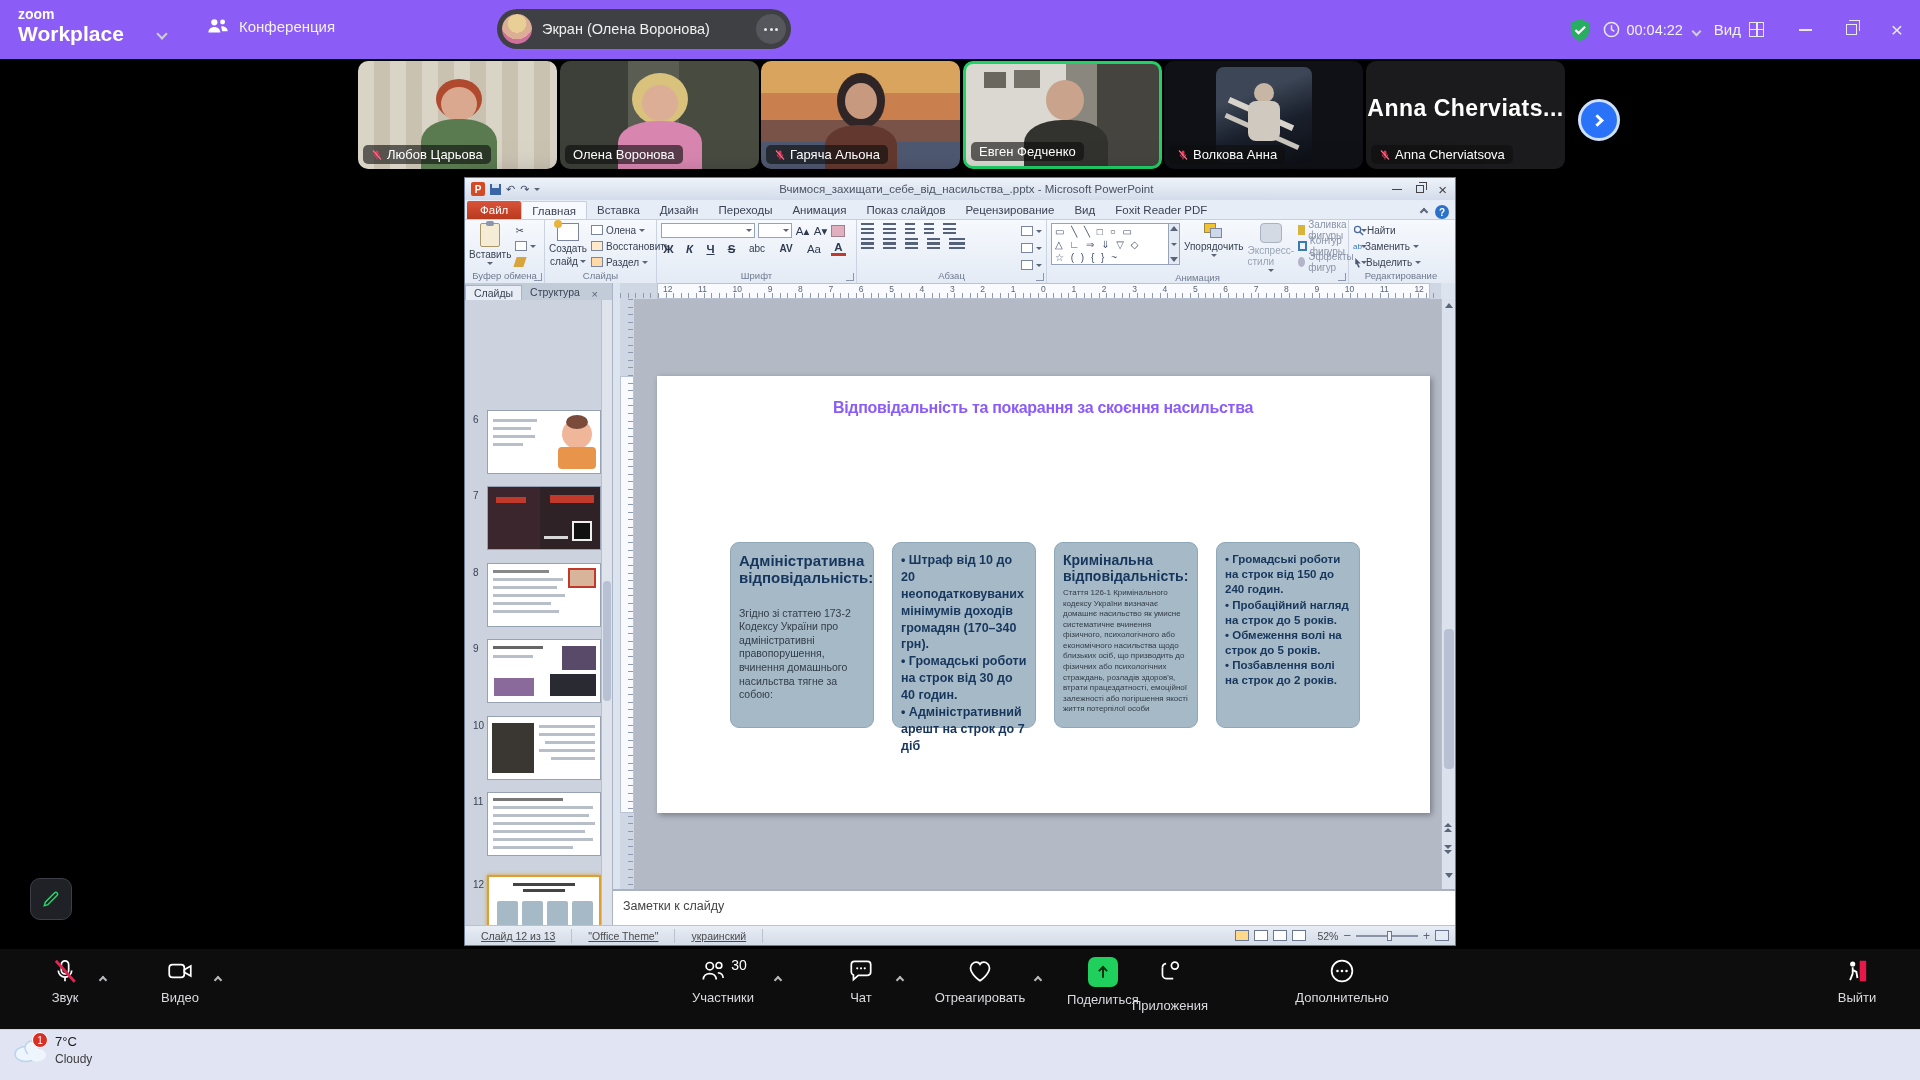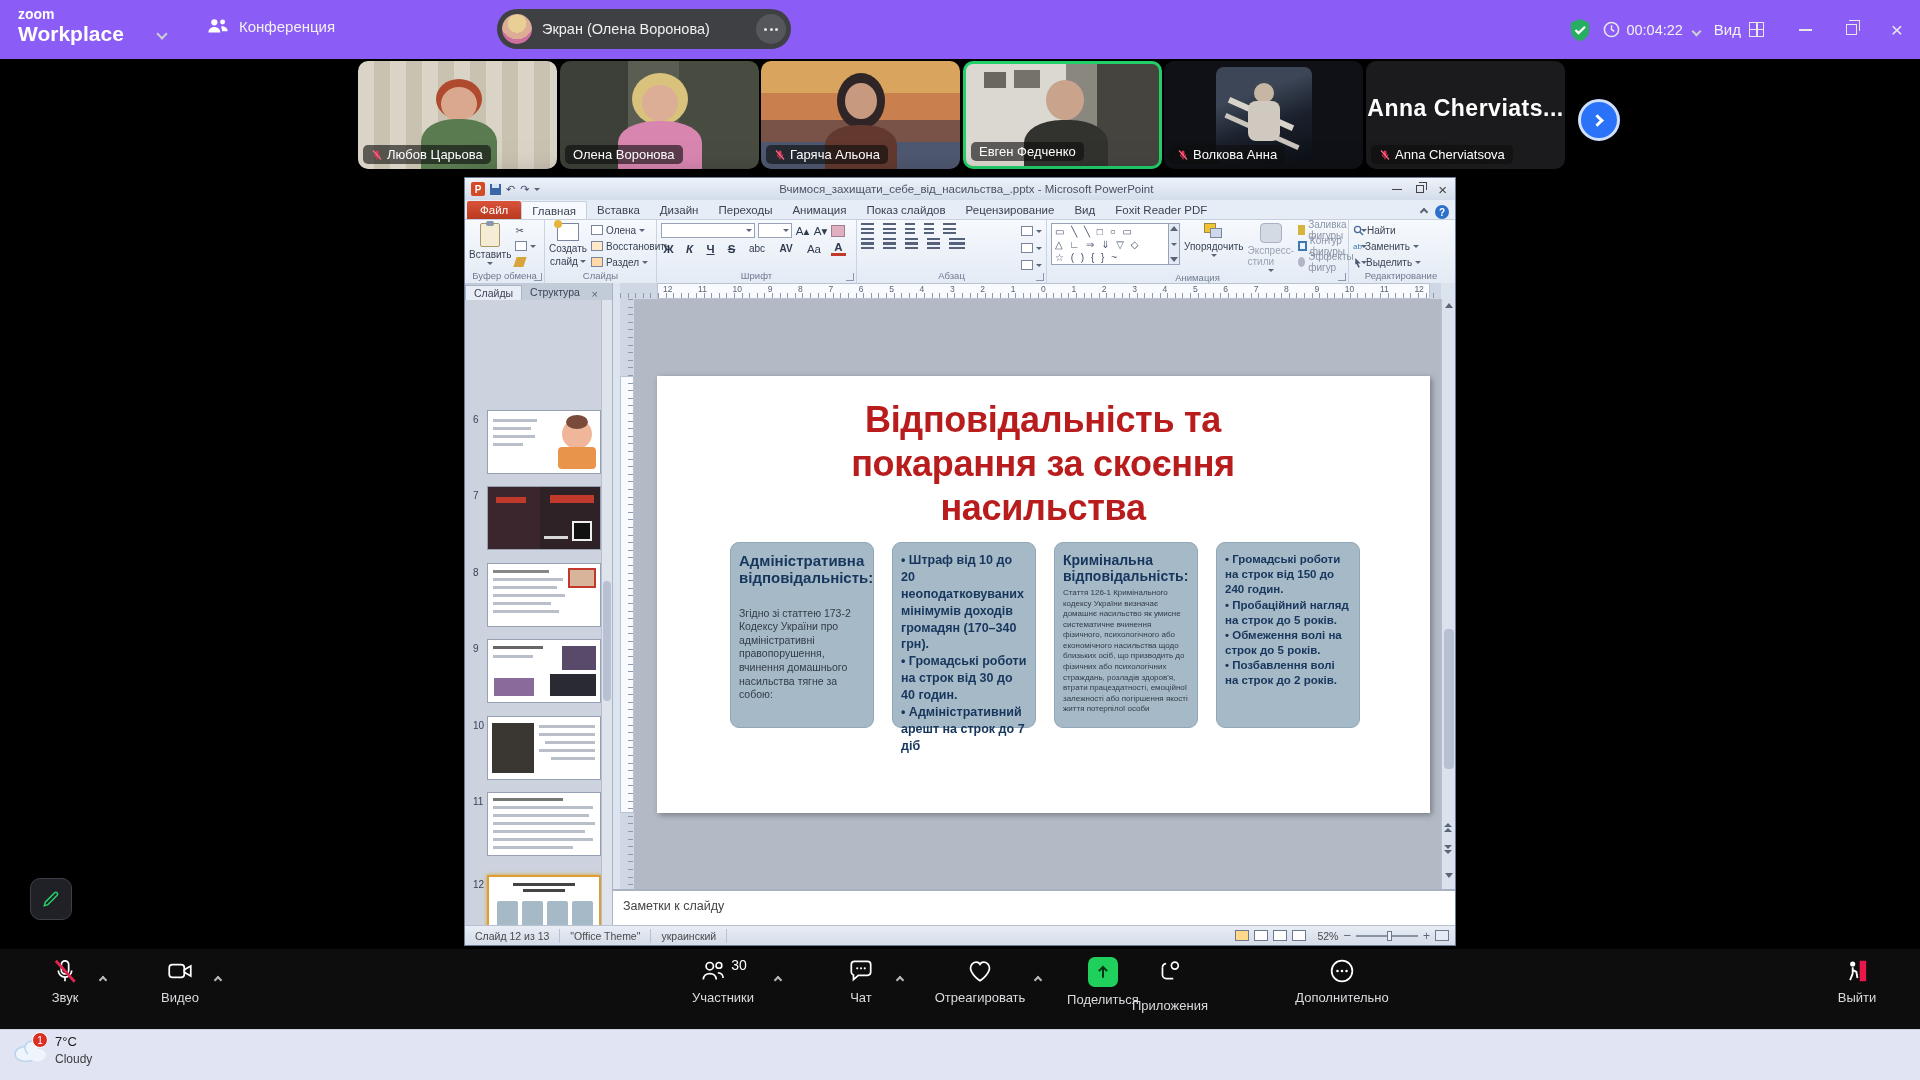--- a/index.html
+++ b/index.html
@@ -79,32 +79,32 @@
   .ptabs{height:17px;background:#c2cbd8;display:flex;align-items:flex-end;font-size:10.5px;color:#3a4354;}
   .ptab{padding:1px 8px;height:15px;}
   .ptab.active{background:#e9eef6;border:1px solid #aab4c4;border-bottom:none;}
   .thumb{position:absolute;}
   .tnum{position:absolute;left:-14px;top:4px;font-size:10px;color:#3a4354;}
   .tbox{width:114px;height:64px;background:#fff;border:1px solid #97a1b4;position:relative;overflow:hidden;}
   .thumb.sel .tbox{border:2px solid #dd9f33;box-shadow:0 0 4px #dd9f33;}
   .tl{position:absolute;height:3px;background:#b9bfc9;}
   .gray{position:absolute;left:169px;top:121px;width:807px;height:590px;background:#b3bac6;}
   .slide{position:absolute;left:192px;top:198px;width:773px;height:437px;background:#fff;box-shadow:2px 2px 6px rgba(0,0,0,.35);}
-  .stitle{position:absolute;left:136px;top:22px;width:500px;text-align:center;font-size:36px;line-height:1.22;font-weight:700;color:#b91c1c;letter-spacing:-.3px;}
+  .stitle{position:absolute;left:136px;top:22px;width:500px;text-align:center;font-size:16px;line-height:1.22;font-weight:700;color:#8b5cf6;letter-spacing:-.3px;}
   .sbox{position:absolute;top:166px;width:144px;height:186px;background:#a5b9c6;border:1px solid #8fa7b7;border-radius:9px;padding:9px 8px;}
   .sbh{font-weight:700;color:#17365d;}
   .sbody{color:#333c48;}
   .vsb{position:absolute;left:976px;top:121px;width:14px;height:590px;background:#dbe2ed;border-left:1px solid #b5bfd0;}
   .sbthumb{position:absolute;left:2px;width:10px;border-radius:4px;background:#b7c1d3;}
   .trib{width:0;height:0;border-left:4px solid transparent;border-right:4px solid transparent;display:inline-block;}
   .tup{border-bottom:5px solid #5a6578;}
   .tdn{border-top:5px solid #5a6578;}
   .notes{position:absolute;left:148px;top:711px;width:842px;height:36px;background:#fff;border-top:2px solid #a8b2c2;font-size:12.5px;color:#444;padding:8px 10px;}
   .statusbar{position:absolute;left:0;top:747px;width:100%;height:20px;background:linear-gradient(#e8edf5,#d4dce8);border-top:1px solid #b9c2d2;display:flex;align-items:center;font-size:10.5px;color:#4a4a4a;}
-  .sseg{padding:0 10px;border-right:1px solid #b9c2d2;height:14px;display:flex;align-items:center;}
+  .sseg{padding:0 16px;border-right:1px solid #b9c2d2;height:14px;display:flex;align-items:center;text-decoration:underline;}
   .srt{margin-left:auto;display:flex;align-items:center;gap:5px;margin-right:6px;}
   .vicon{width:14px;height:11px;border:1px solid #6b7890;background:#fff;}
   .vicon.act{background:#ffd88a;}
   .zslider{width:62px;height:2px;background:#8a93a6;position:relative;}
   .zslider i{position:absolute;left:50%;top:-4px;width:5px;height:10px;background:#eef2f8;border:1px solid #6b7890;}
 
   
   .ztool{position:absolute;left:0;top:949px;width:1920px;height:80px;background:#0d0d0e;}
   .zitem{position:absolute;top:8px;display:flex;flex-direction:column;align-items:center;color:#dcdce0;}
   .zlabel{font-size:13px;margin-top:5px;color:#dcdce0;}

